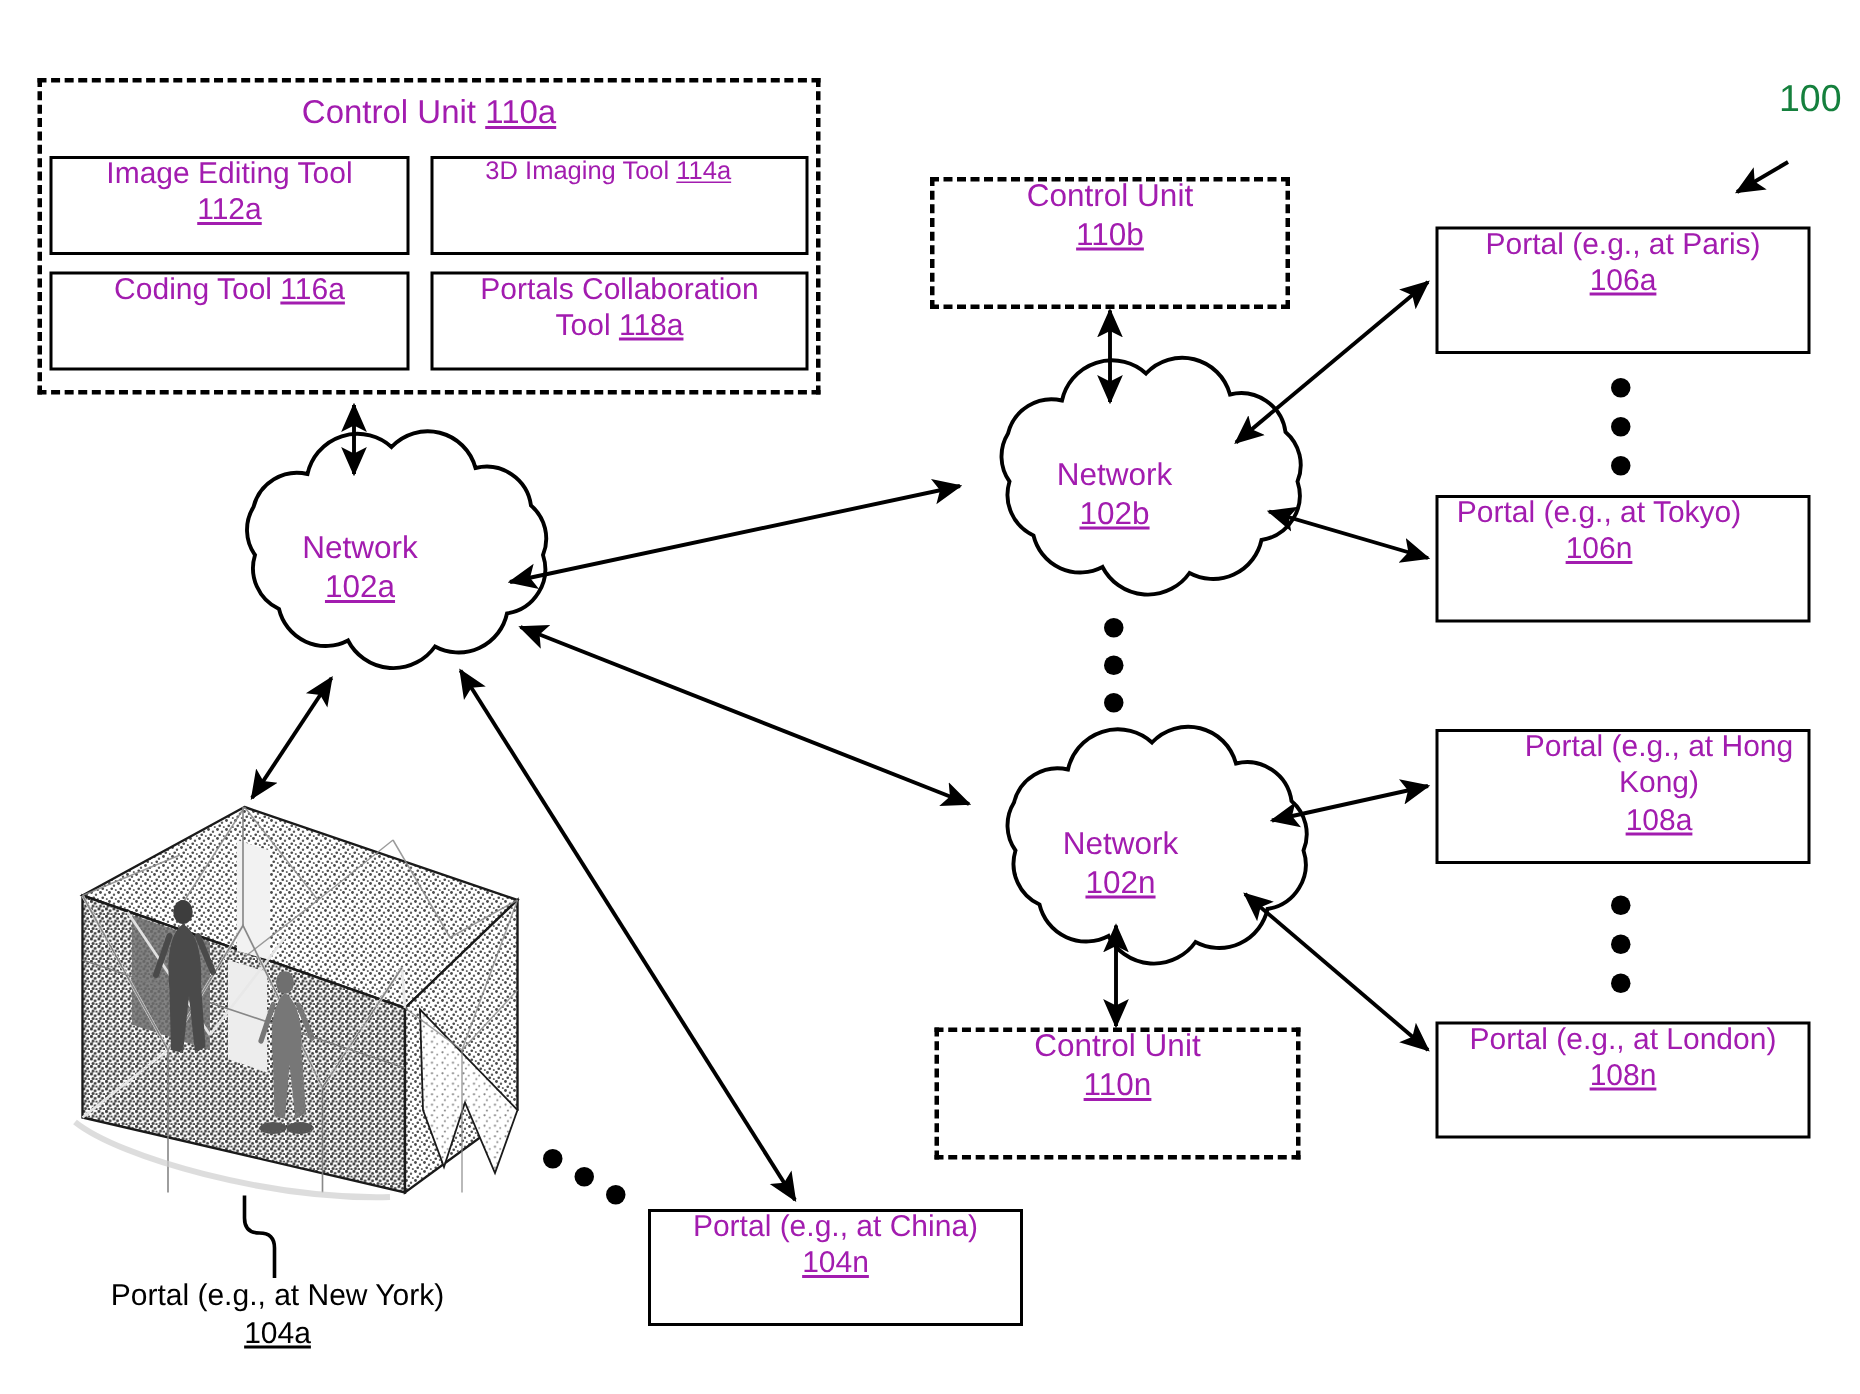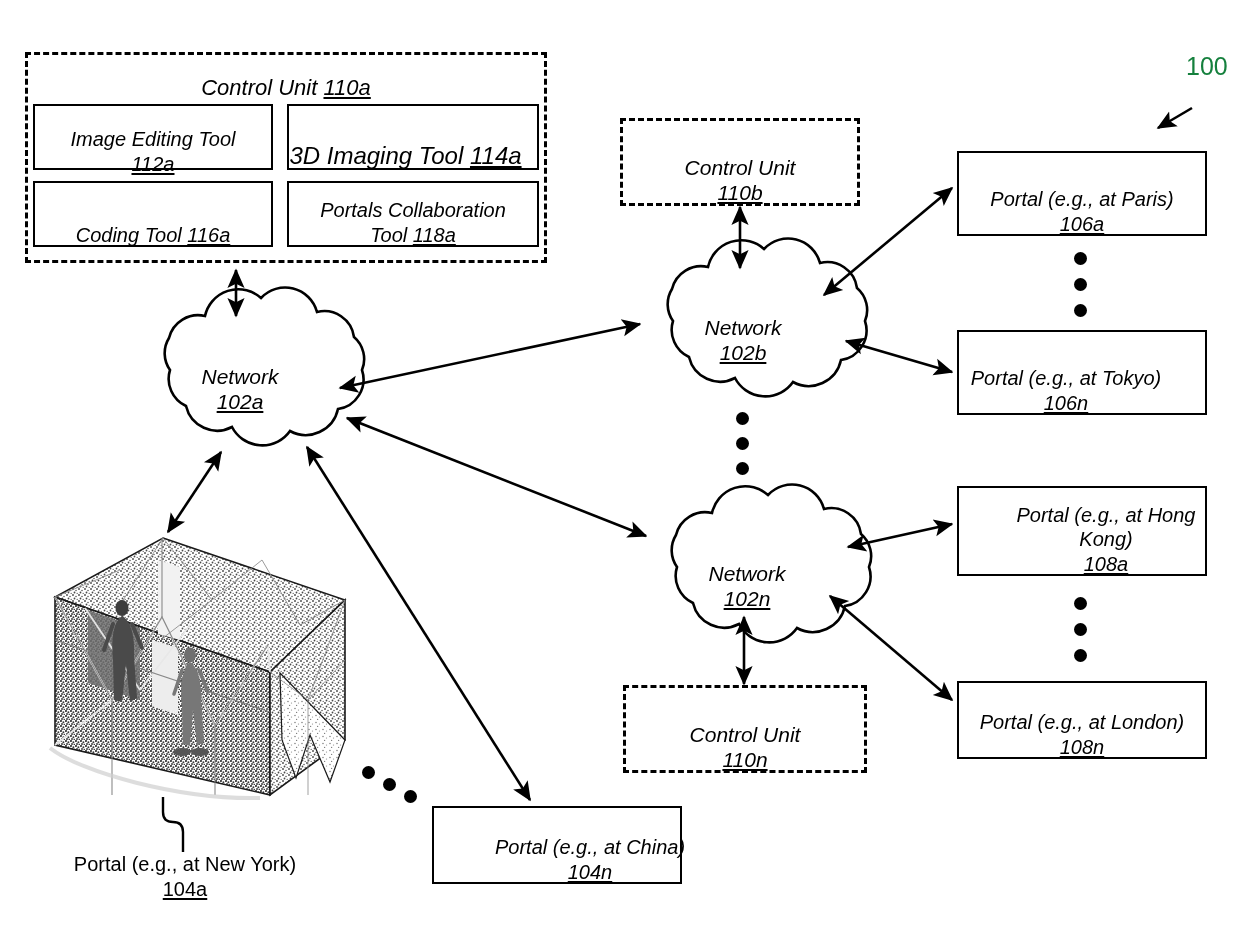--- a/index.html
+++ b/index.html
@@ -20,26 +20,25 @@
     position: absolute;
     left: 0; top: 0;
     width: 1240px;
     height: 929px;
   }
   .node-label {
     position: absolute;
     display: flex;
     flex-direction: column;
     align-items: center;
-    justify-content: flex-end;
+    justify-content: flex-start;
     text-align: center;
-    color: #000000;
+    color: #a21caf;
     line-height: 1.22;
     pointer-events: none;
-    font-style: italic;
   }
   .node-label .ln { display: block; white-space: nowrap; }
   .ref { text-decoration: underline; text-underline-offset: 2px; }
   .solid-box {
     position: absolute;
     border: 2px solid #000;
     background: #fff;
     box-sizing: border-box;
   }
   .dashed-box {
@@ -250,21 +249,21 @@
       <span class="ref">110a</span></span>
   </div>
 
   <div class="solid-box" style="left:33px; top:104px; width:240px; height:66px;"></div>
   <div class="node-label" style="left:33px; top:104px; width:240px; height:72px; font-size:20px;">
     <span class="ln">Image Editing Tool</span>
     <span class="ln ref">112a</span>
   </div>
 
   <div class="solid-box" style="left:287px; top:104px; width:252px; height:66px;"></div>
-  <div class="node-label" style="left:287px; top:104px; width:237px; height:66px; font-size:24px;">
+  <div class="node-label" style="left:287px; top:104px; width:237px; height:66px; font-size:17px;">
     <span class="ln"><span>3D Imaging Tool</span>
       <span class="ref">114a</span></span>
   </div>
 
   <div class="solid-box" style="left:33px; top:181px; width:240px; height:66px;"></div>
   <div class="node-label" style="left:33px; top:181px; width:240px; height:66px; font-size:20px;">
     <span class="ln"><span>Coding Tool</span>
       <span class="ref">116a</span></span>
   </div>
 
@@ -321,21 +320,21 @@
     <span class="ln ref">108a</span>
   </div>
 
   <div class="solid-box" style="left:957px; top:681px; width:250px; height:78px;"></div>
   <div class="node-label" style="left:957px; top:681px; width:250px; height:78px; font-size:20px;">
     <span class="ln">Portal (e.g., at London)</span>
     <span class="ln ref">108n</span>
   </div>
 
   <div class="solid-box" style="left:432px; top:806px; width:250px; height:78px;"></div>
-  <div class="node-label" style="left:432px; top:806px; width:250px; height:78px; font-size:20px;padding-left:33px;">
+  <div class="node-label" style="left:432px; top:806px; width:250px; height:78px; font-size:20px;">
     <span class="ln">Portal (e.g., at China)</span>
     <span class="ln ref">104n</span>
   </div>
 
   <div class="cap-label" style="left:60px; top:852px; width:250px; font-size:20px;">
     <span class="ln">Portal (e.g., at New York)</span>
     <span class="ln ref">104a</span>
   </div>
 
   <div class="dot" style="left:1074px; top:252px;"></div>

